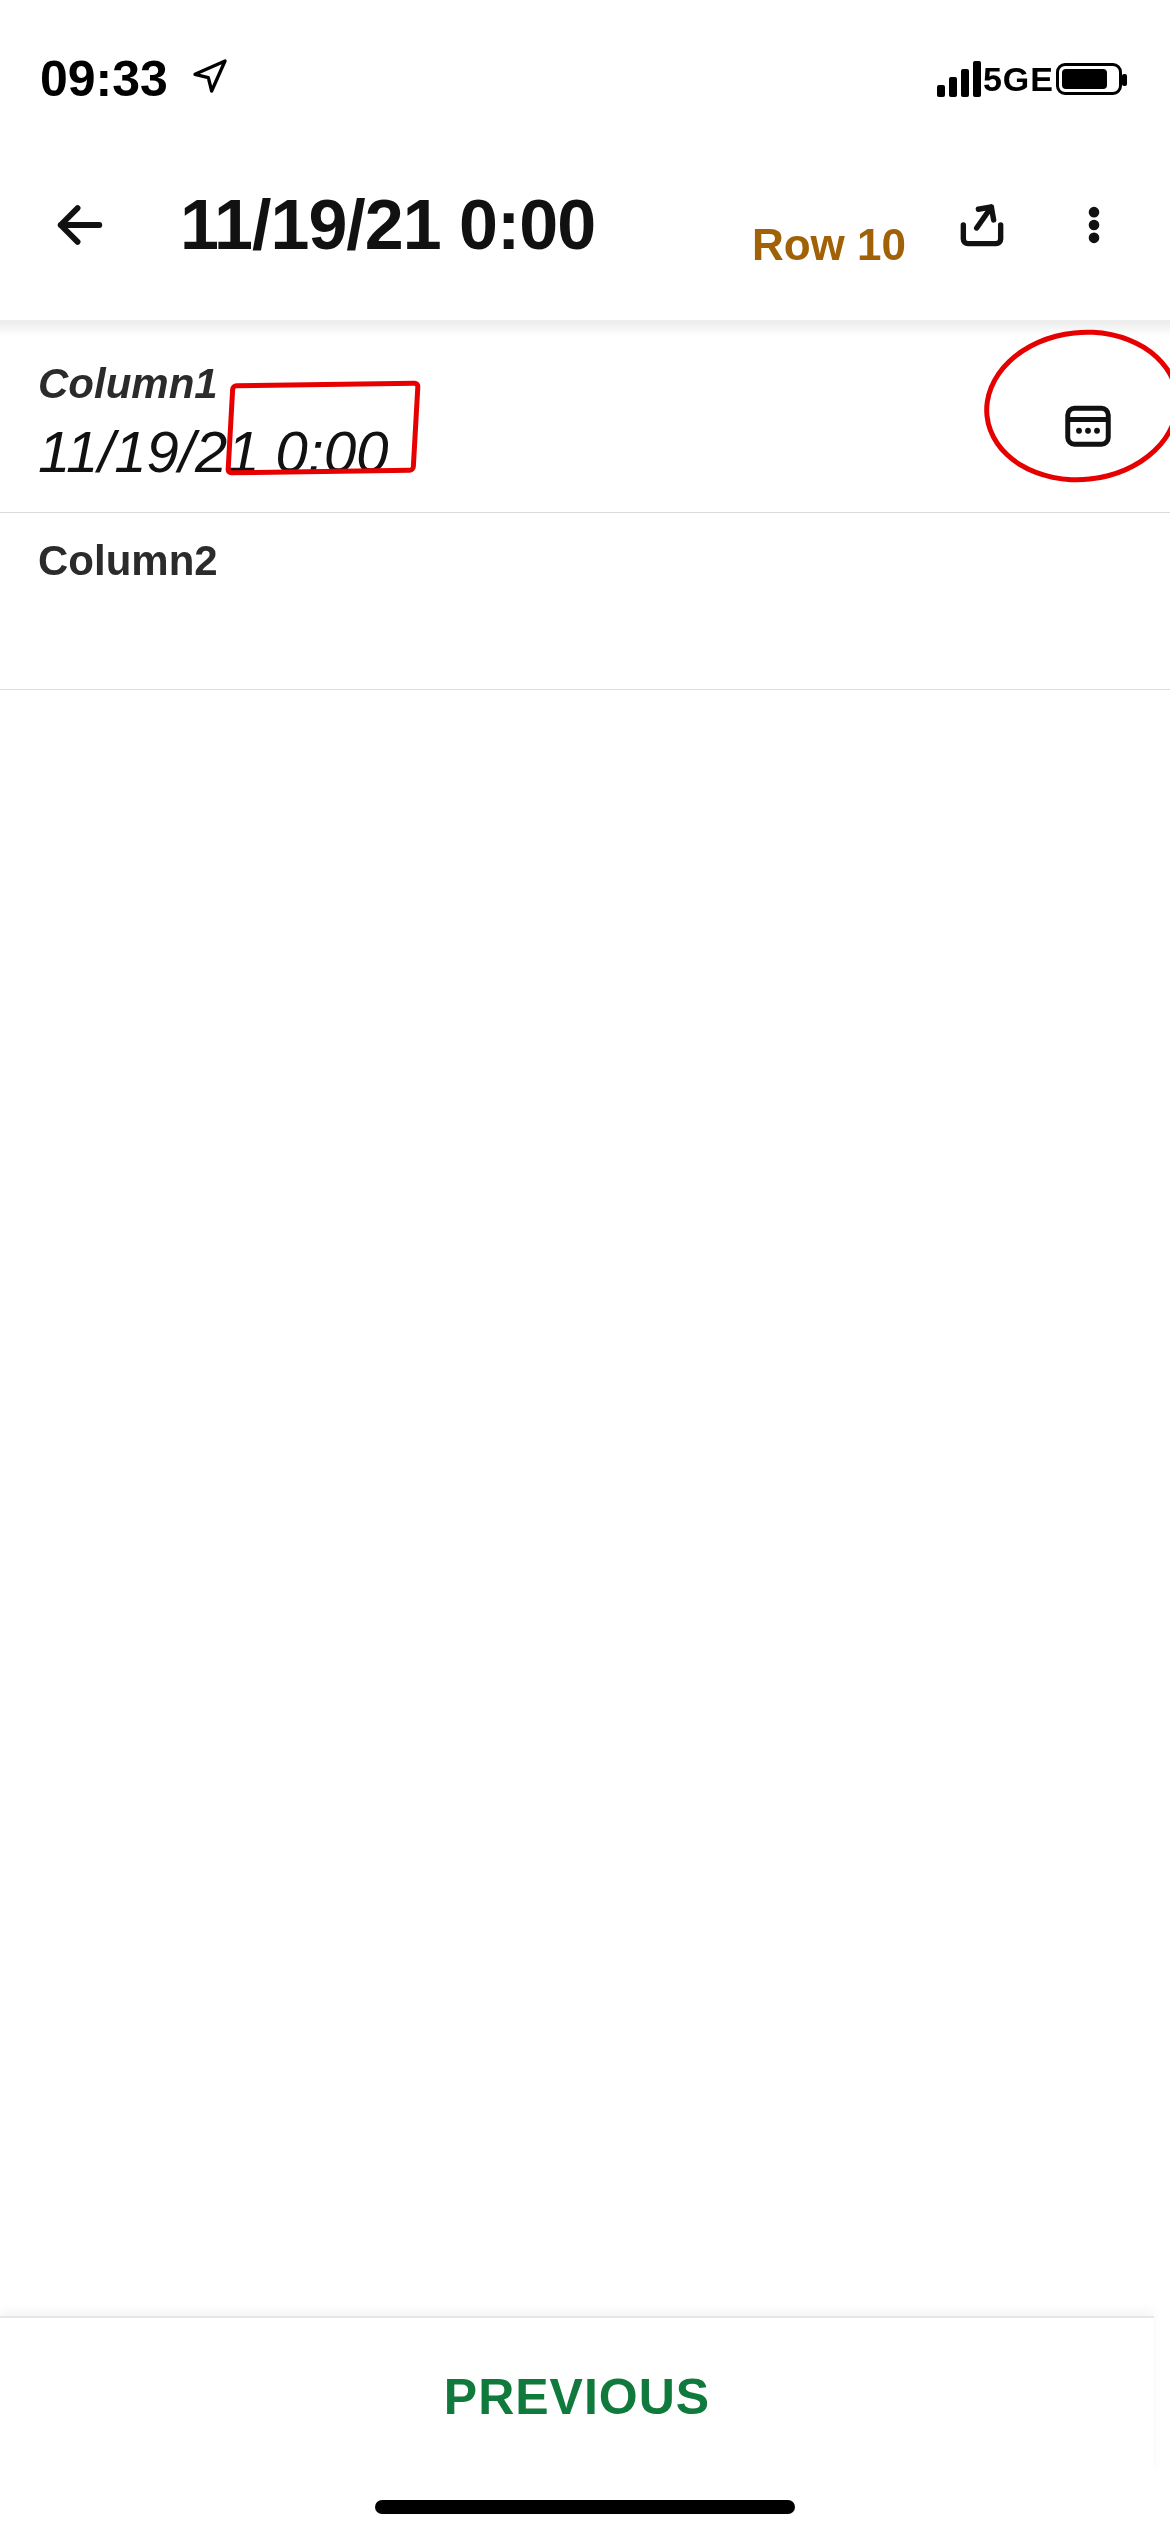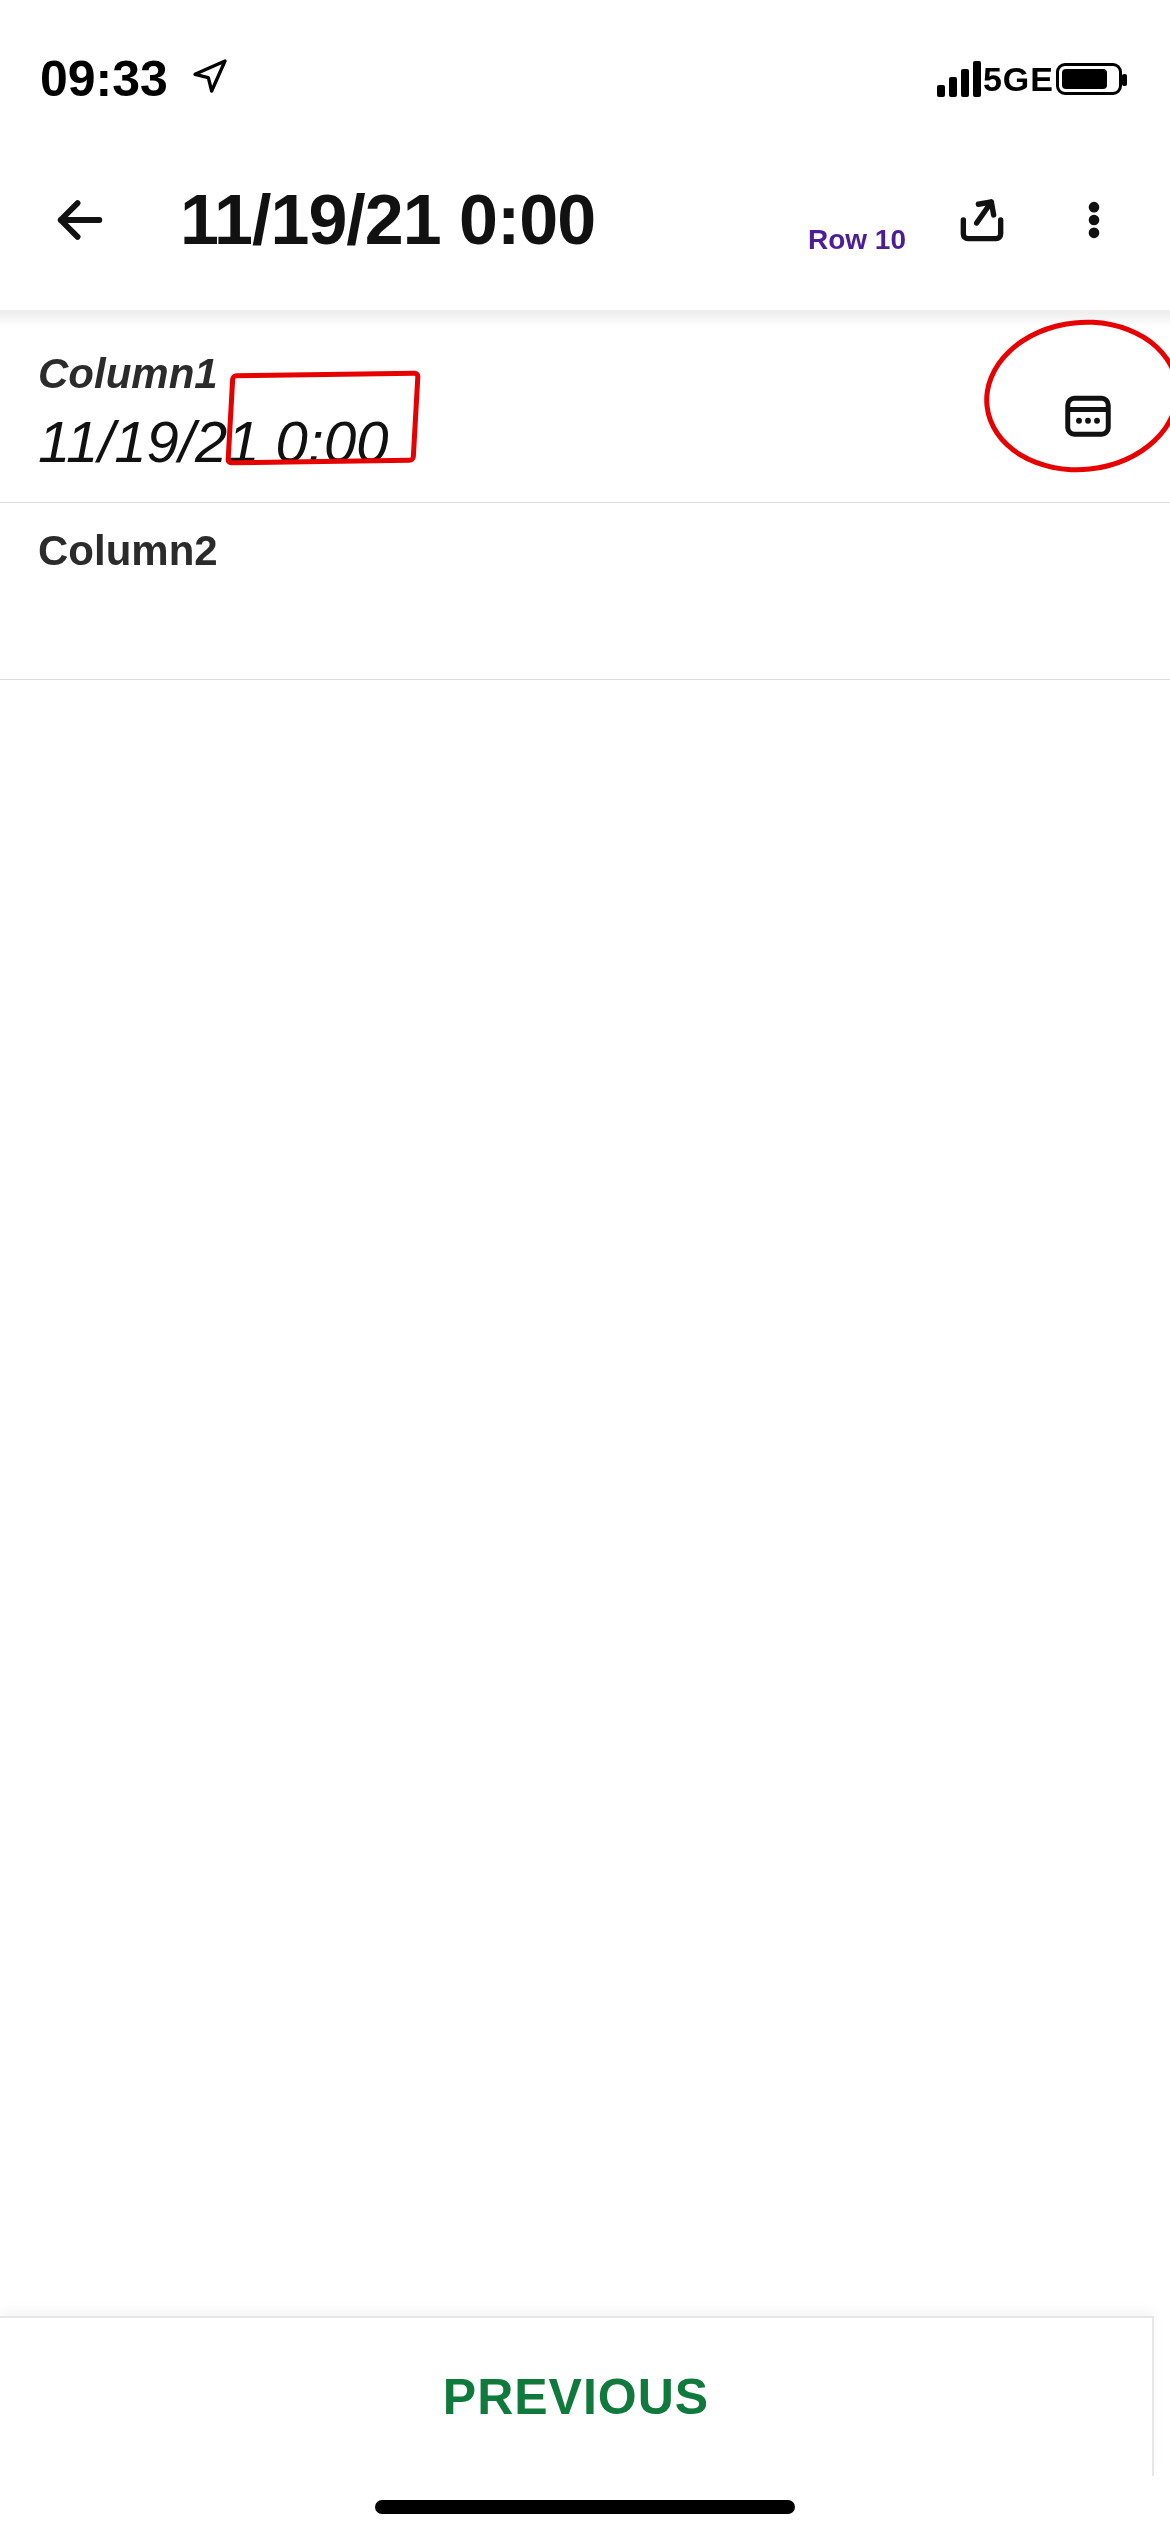--- a/index.html
+++ b/index.html
@@ -93,23 +93,23 @@
     }
     .app-bar .title {
       flex: 1;
       font-size: 70px;
       font-weight: 800;
       color: #111;
       letter-spacing: -1px;
       padding-left: 24px;
     }
     .app-bar .row-indicator {
-      font-size: 28px;
+      font-size: 44px;
       font-weight: 700;
-      color: #4c1d95;
+      color: #a16207;
       margin-top: 40px;
     }
     .icon-btn {
       width: 72px;
       height: 72px;
       display: flex;
       align-items: center;
       justify-content: center;
       background: transparent;
       border: none;
@@ -170,20 +170,21 @@
 
     
     .bottom-bar {
       position: absolute;
       left: 0; right: 16px; bottom: 56px;
       height: 160px;
       display: flex;
       border-top: 2px solid #e7e7e7;
       background: #fff;
       box-shadow: 0 -6px 10px rgba(0,0,0,0.04);
+      flex-direction: column;
     }
     .bottom-bar button {
       flex: 1;
       border: none;
       background: #fff;
       font-size: 50px;
       font-weight: 800;
       color: #107a3c;
       letter-spacing: 1px;
       cursor: pointer;

